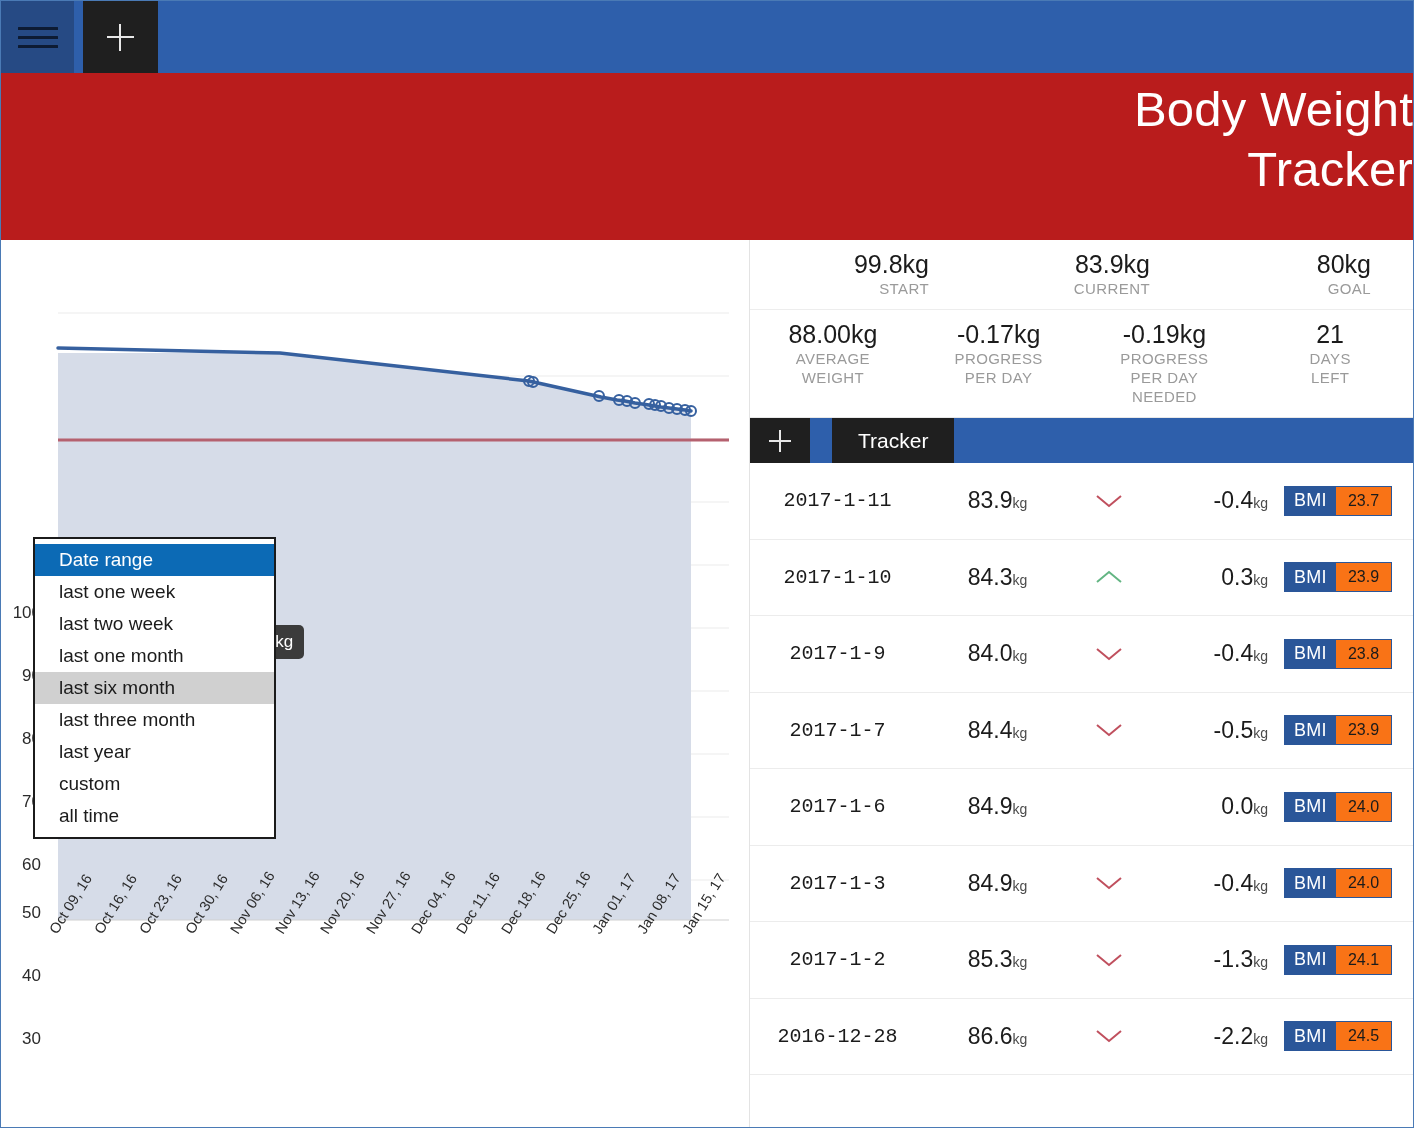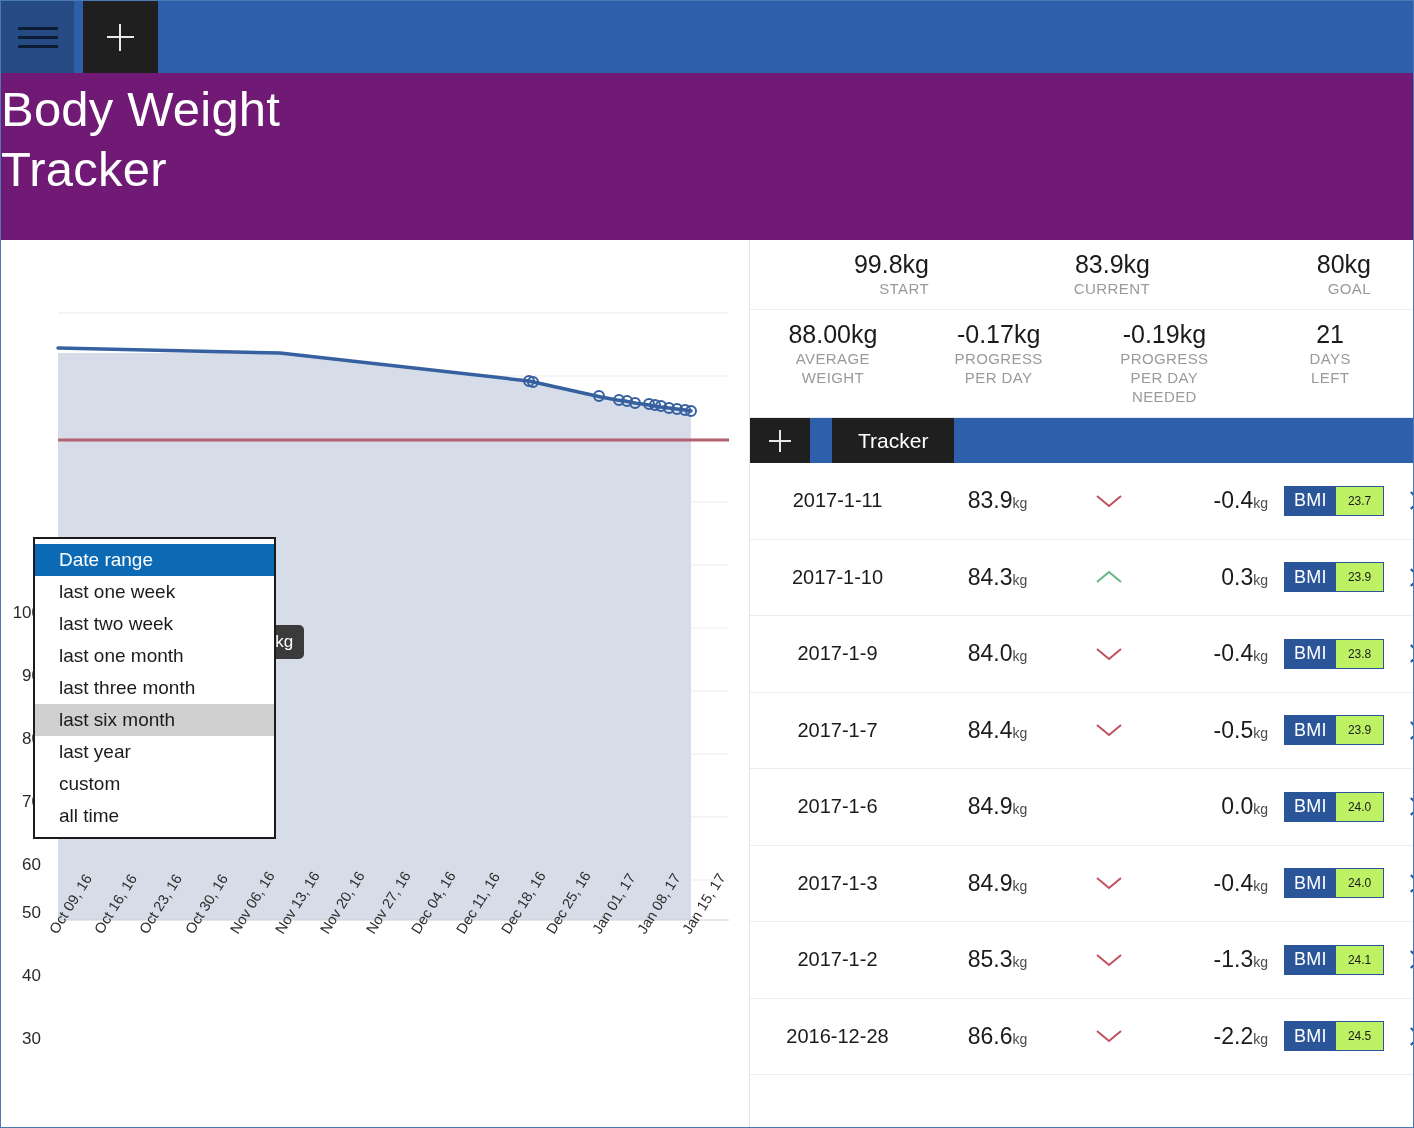--- a/index.html
+++ b/index.html
@@ -92,26 +92,27 @@
     position: relative; width: 27px; height: 27px;
   }
   .plus-glyph::before, .plus-glyph::after {
     content: ""; position: absolute; background: #e8e8e8;
   }
   .plus-glyph::before { left: 0; top: 12px; width: 27px; height: 2.4px; }
   .plus-glyph::after  { top: 0; left: 12px; height: 27px; width: 2.4px; }
 
   
   .page-header {
-    background: #701a75;
+    background: #b91c1c;
     flex: 0 0 auto;
     height: 167px;
     box-sizing: border-box;
     display: flex; flex-direction: column; justify-content: flex-start;
     padding-top: 6px;
+    align-items: flex-end;
   }
   .page-header .h-line {
     color: #ffffff;
     font-size: 49px;
     font-weight: 300;
     line-height: 60px;
     letter-spacing: 0.2px;
     font-family: "Liberation Sans", sans-serif;
   }
 
@@ -263,21 +264,21 @@
     align-items: center;
     height: 76.5px;
     border-bottom: 1px solid #ececec;
     padding: 0 14px 0 0;
     box-sizing: border-box;
     cursor: pointer;
   }
   .col-date {
     width: 175px; flex: 0 0 auto;
     text-align: center;
-    font-size: 20px; color: #1b1b1b;
+    font-size: 20px; color: #1b1b1b; font-family: Liberation Mono, monospace;
   }
   .col-weight {
     width: 145px; flex: 0 0 auto;
     text-align: center;
     font-size: 23px; color: #1b1b1b;
   }
   .col-weight .unit, .col-delta .unit {
     font-size: 14px; color: #4a4a4a;
   }
   .col-arrow {
@@ -303,23 +304,23 @@
   }
   .bmi-tag {
     background: #2a5699;
     color: #ffffff;
     font-size: 18px;
     padding: 0 9px;
     display: flex; align-items: center;
     letter-spacing: 0.3px;
   }
   .bmi-val {
-    background: #bef264;
+    background: #f97316;
     color: #1b1b1b;
-    font-size: 12px;
+    font-size: 16px;
     padding: 0 12px;
     display: flex; align-items: center; justify-content: center;
     min-width: 46px;
     box-sizing: border-box;
   }
   .col-chevron {
     width: 34px; flex: 0 0 auto;
     display: flex; align-items: center; justify-content: center;
   }
   .chev {
@@ -433,22 +434,22 @@
 
         <div class="tooltip-box" style="left:249px; top:385px;">.3kg</div>
       </div>
 
       <div class="dropdown">
         <div class="dd-item header">Date range</div>
         <div id="dd-items">
             <div class="dd-item">last one week</div>
             <div class="dd-item">last two week</div>
             <div class="dd-item">last one month</div>
+            <div class="dd-item hovered">last six month</div>
             <div class="dd-item">last three month</div>
-            <div class="dd-item hovered">last six month</div>
             <div class="dd-item">last year</div>
             <div class="dd-item">custom</div>
             <div class="dd-item">all time</div>
           </div>
       </div>
     </div>
 
     <div class="right-pane">
 
       <div class="stats">

